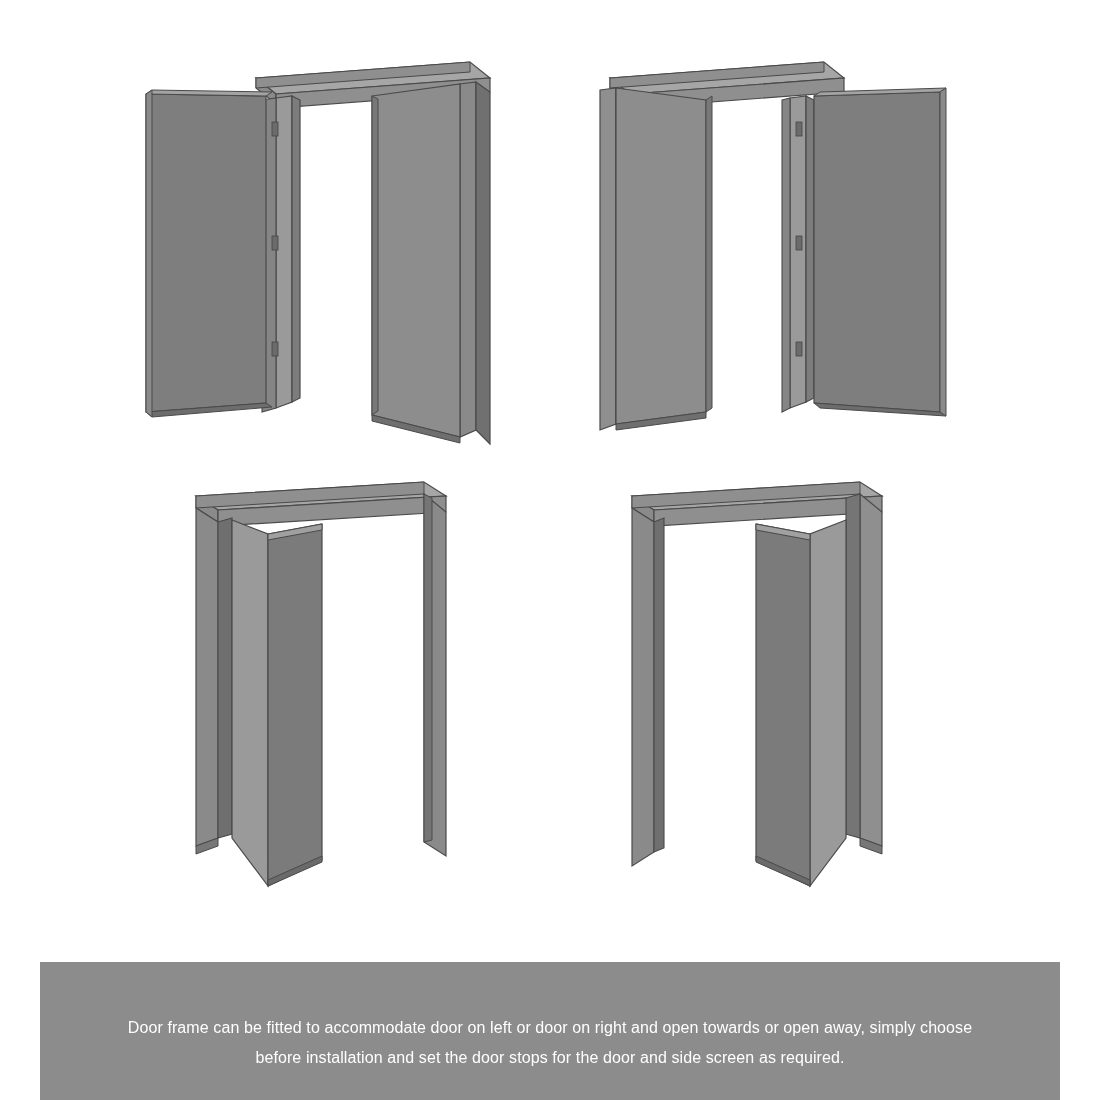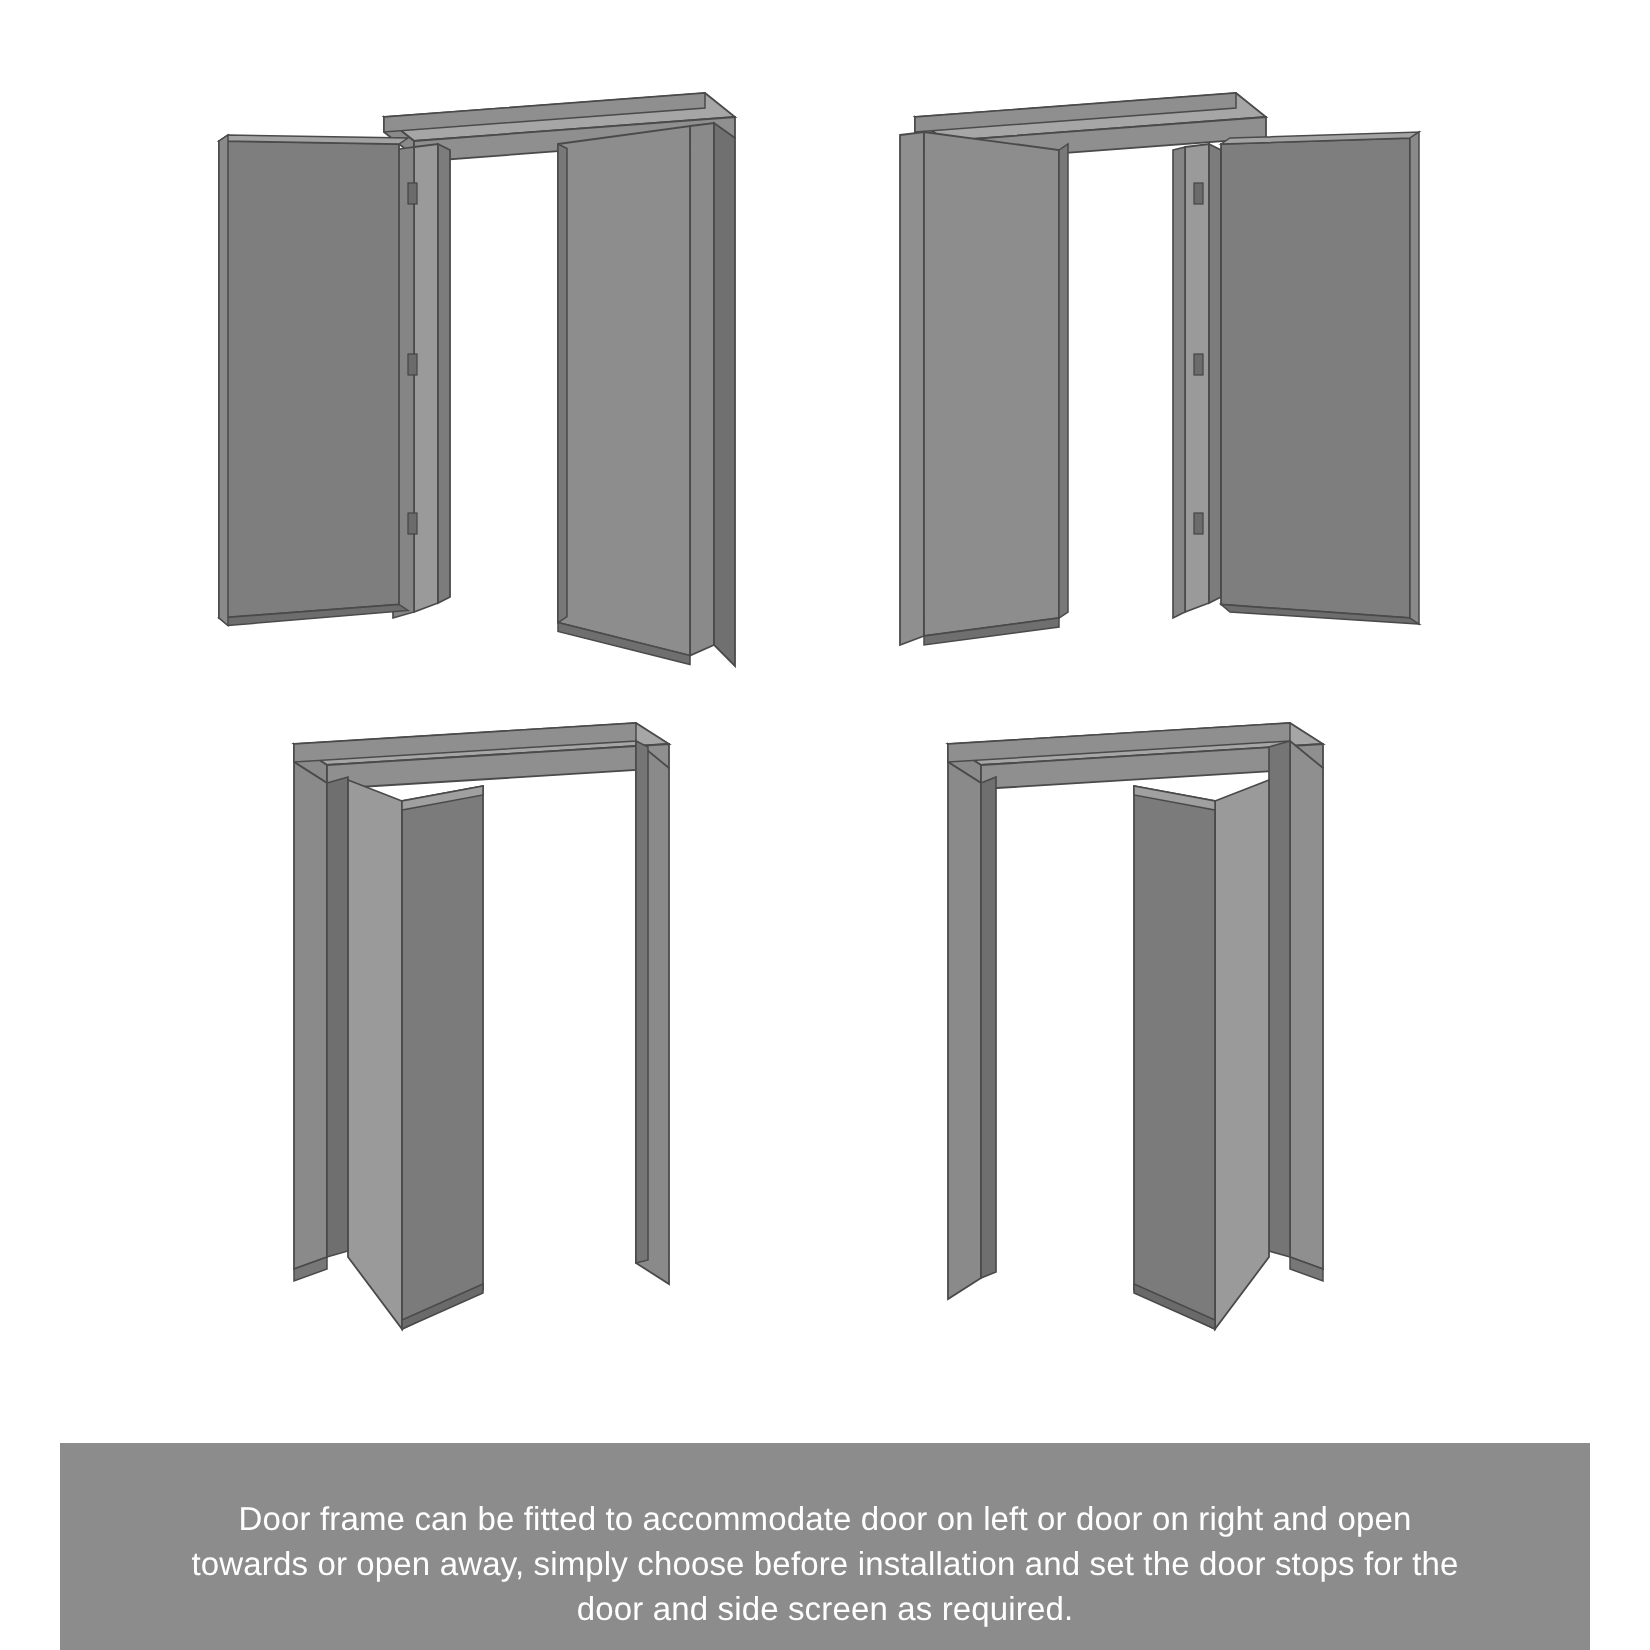--- a/index.html
+++ b/index.html
@@ -36,21 +36,21 @@
     height: 138px;
     background: #8c8c8c;
     box-sizing: border-box;
     display: flex;
     align-items: center;
     justify-content: center;
   }
   .caption-text {
     color: #ffffff;
     font-family: "Liberation Sans", sans-serif;
-    font-size: 22px;
+    font-size: 16px;
     line-height: 30px;
     text-align: center;
     letter-spacing: 0.1px;
     padding: 0 40px;
     max-width: 860px;
     margin-top: 23px;
   }
 </style>
 </head>
 <body>

